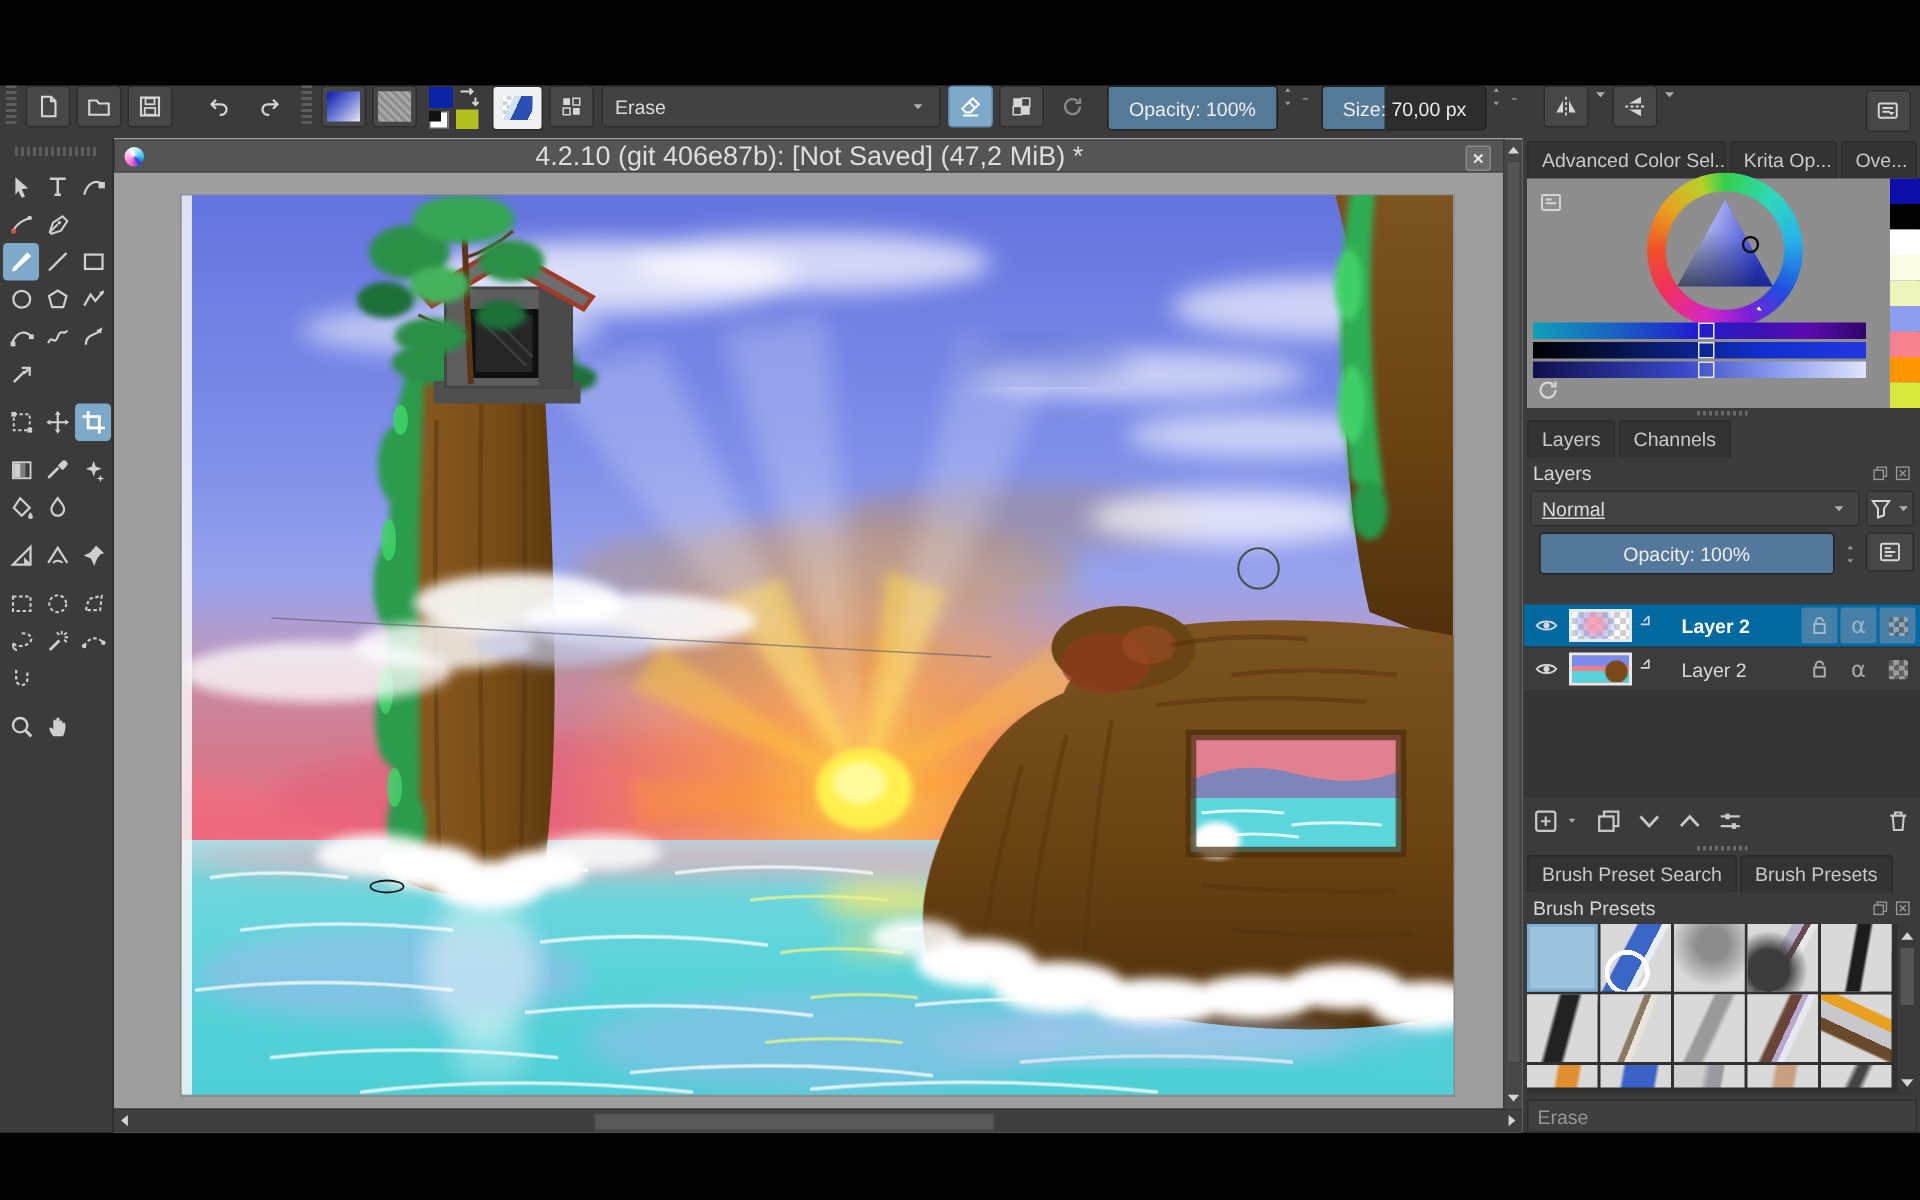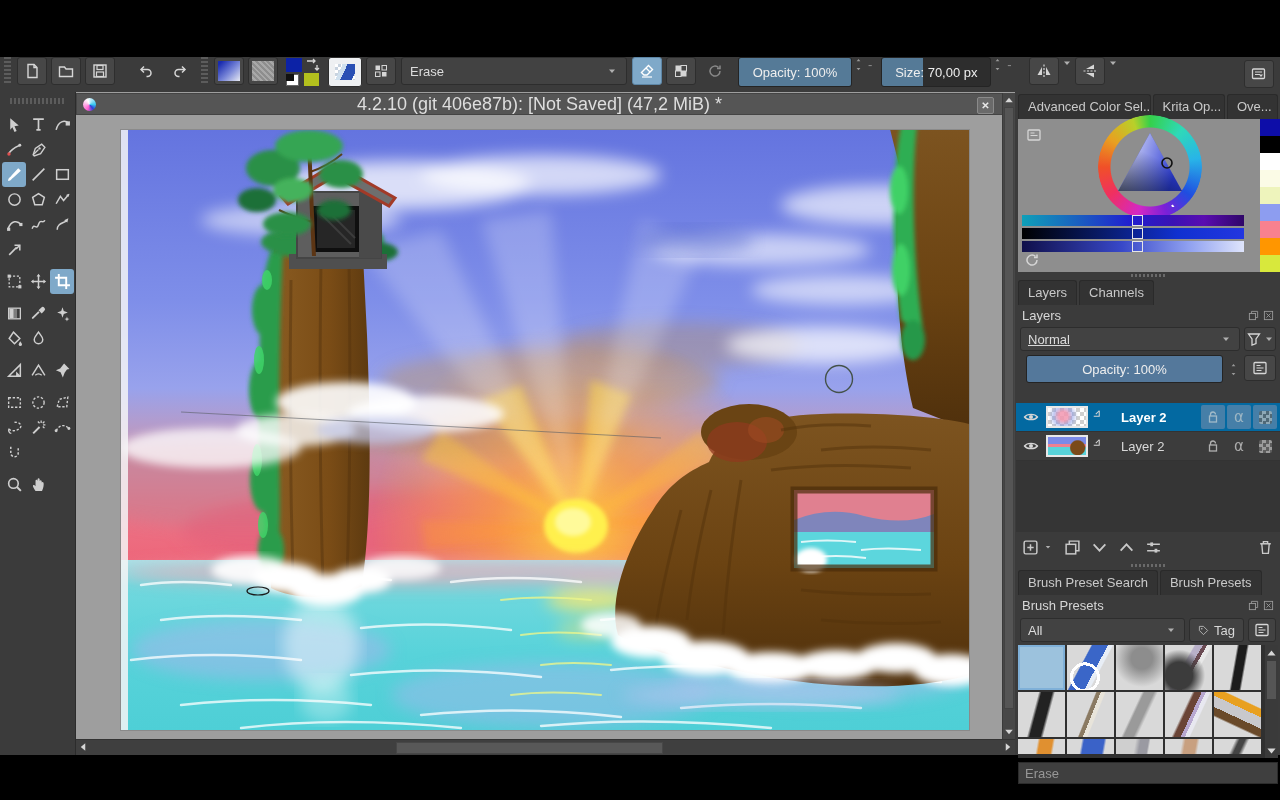--- a/index.html
+++ b/index.html
@@ -1226,47 +1226,20 @@
             </svg>
           </span>
         <span class="icon">
             <svg viewBox="0 0 16 16">
               <rect x="2" y="2" width="12" height="12" fill="none" stroke="currentColor" stroke-width="1.3"></rect>
               <path d="M5 5l6 6M11 5l-6 6" stroke="currentColor" stroke-width="1.3"></path>
             </svg>
           </span>
       </span>
     </div>
-    <div class="preset-filter">
-      <div class="combo">
-        <span>All</span>
-        <span class="caret icon">
-            <svg viewBox="0 0 16 16">
-              <path d="M4 6l4 4.5L12 6z" fill="currentColor"></path>
-            </svg>
-          </span>
-      </div>
-      <div class="tag-btn">
-        <span class="icon">
-            <svg viewBox="0 0 16 16">
-              <path d="M2 2h6l6 6-6 6-6-6z" fill="none" stroke="currentColor" stroke-width="1.3"></path>
-              <circle cx="5.5" cy="5.5" r="1.2" fill="currentColor"></circle>
-            </svg>
-          </span>
-        <span>Tag</span>
-      </div>
-      <div class="disp-btn">
-          <span class="icon">
-            <svg viewBox="0 0 16 16">
-              <rect x="2" y="2.5" width="12" height="11" rx="1" fill="none" stroke="currentColor" stroke-width="1.3"></rect>
-              <path d="M4.5 5.5h4M4.5 8h7M4.5 10.5h5" stroke="currentColor" stroke-width="1.2"></path>
-            </svg>
-          </span>
-        </div>
-    </div>
     <div class="preset-area">
       <div class="preset-grid">
 
       <div class="bp-cell selected bp1"></div>
           <div class="bp-cell bp2"></div>
           <div class="bp-cell bp3"></div>
           <div class="bp-cell bp4"></div>
           <div class="bp-cell bp5"></div>
           <div class="bp-cell bp6"></div>
           <div class="bp-cell bp7"></div>

